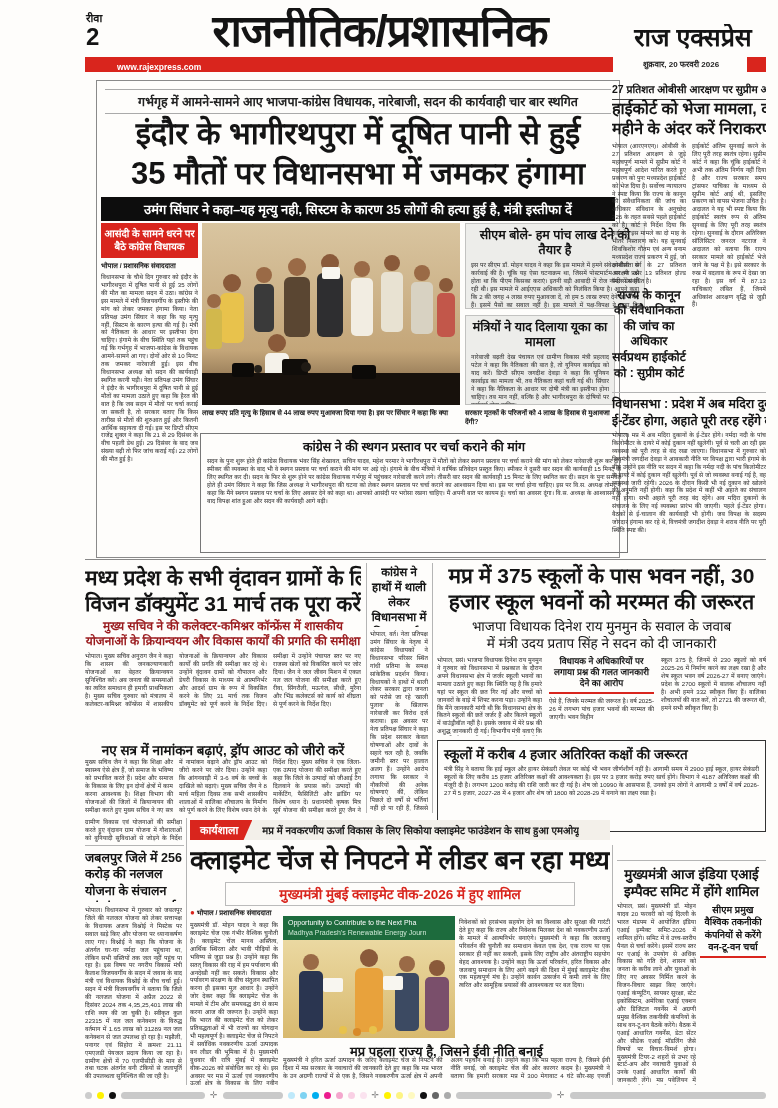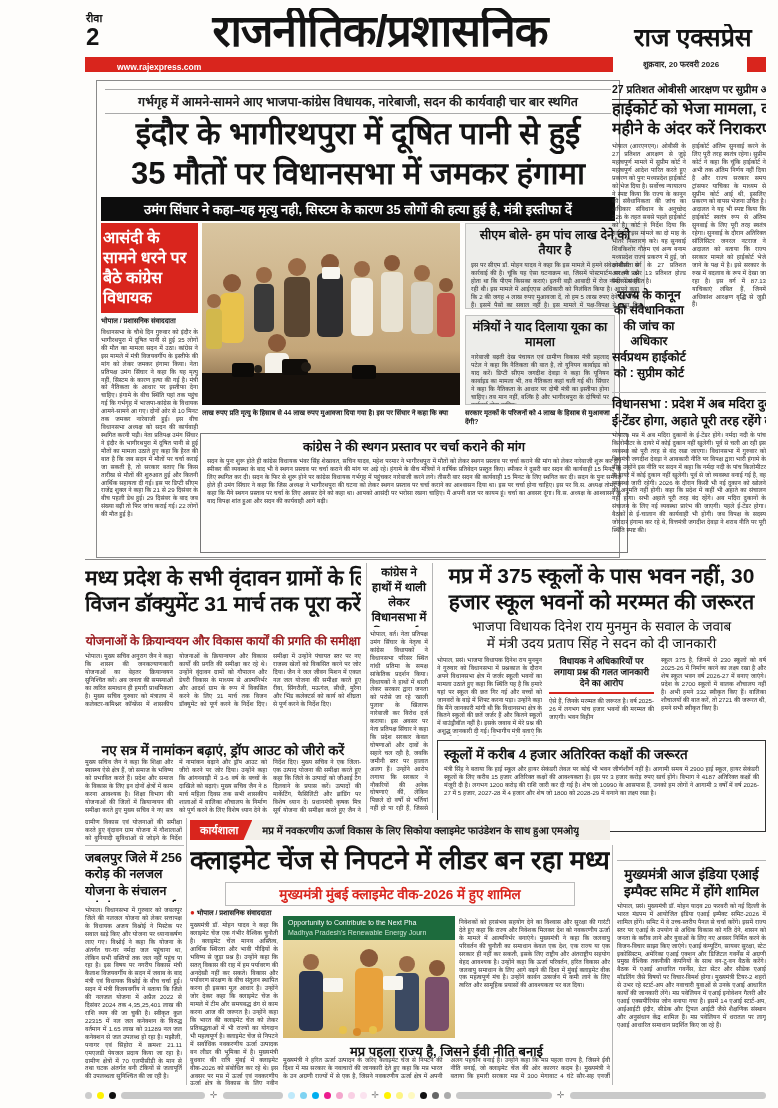--- a/index.html
+++ b/index.html
@@ -29,21 +29,21 @@
   .redbar{background:var(--red);height:15px;line-height:15px;}
   .redbar span{color:#fff;font-size:8.5px;font-weight:bold;padding-left:4px;}
   .dateline{font-size:8px;font-weight:bold;color:#222;line-height:15px;}
   .redblock{background:var(--red);height:15px;}
 
   
   .leadbox{border:1.5px solid #8a8a8a;background:#fefdfb;}
   .strap{font-size:12.5px;border-top:1px solid #aaa;border-bottom:1px solid #aaa;padding:3px 0;color:#222;font-weight:bold;}
   .lead-h{font-size:31px;line-height:1.25;}
   .blackbar{background:#0d0d0d;color:#fff;font-size:13px;font-weight:bold;padding:3px 0;}
-  .redbox{background:var(--red);color:#fff;font-weight:bold;font-size:16px;line-height:1.25;text-align:left;padding:5px 2px;}
+  .redbox{background:var(--red);color:#fff;font-weight:bold;font-size:10px;line-height:1.25;text-align:center;padding:5px 2px;}
   .byline{font-size:6.8px;font-weight:bold;color:#222;}
   .graybox{background:#ededea;border:1px solid #c2c2c0;padding:4px 5px;overflow:hidden;}
   .graybox .bt{font-size:12.5px;line-height:1.2;font-weight:bold;color:var(--ink);text-align:center;margin-bottom:3px;}
   .caption{font-size:6.8px;font-weight:bold;color:#222;line-height:1.3;overflow:hidden;}
   .innerbox{border:1px solid #777;padding:4px 6px;overflow:hidden;margin-left:13px;}
   .innerbox .bt{font-size:12.5px;font-weight:bold;color:var(--ink);text-align:center;margin-bottom:2px;}
 
   
   .kicker{font-size:10.5px;font-weight:bold;color:var(--ink);border-bottom:1px solid #444;padding-bottom:3px;}
   .court-h{font-size:16px;line-height:1.3;}
@@ -180,20 +180,21 @@
 
   <div class="abs hrule" style="left:612px;top:392px;width:154px;"></div>
   <div class="abs ctr hl liquor-h nowrap" style="left:612px;top:396px;width:154px;">विधानसभा : प्रदेश में अब मदिरा दुकानों के लिए</div>
   <div class="abs ctr hl liquor-h nowrap" style="left:612px;top:413px;width:154px;">ई-टेंडर होगा, अहाते पूरी तरह रहेंगे बंद</div>
   <div class="abs txt-sm" style="left:612px;top:431px;width:154px;height:127px;">भोपाल। मप्र में अब मदिरा दुकानों के ई-टेंडर होंगे। नर्मदा नदी के पांच किलोमीटर के दायरे में कोई दुकान नहीं खुलेगी। पूर्व से चली आ रही इस व्यवस्था को पूरी तरह से बंद रखा जाएगा। विधानसभा में गुरुवार को वित्तमंत्री जगदीश देवड़ा ने आबकारी नीति पर विपक्ष द्वारा भारी हंगामे के बीच उन्होंने इस नीति पर सदन में कहा कि नर्मदा नदी के पांच किलोमीटर के दायरे में कोई दुकान नहीं खुलेगी। पूर्व से जो व्यवस्था बनाई गई है, वह व्यवस्था जारी रहेगी। 2026 के दौरान किसी भी नई दुकान को खोलने की अनुमति नहीं होगी। कहा कि प्रदेश में कहीं भी अहाते का संचालन नहीं होगा। सभी अहाते पूरी तरह बंद रहेंगे। अब मदिरा दुकानों के संचालन के लिए नई व्यवस्था प्रारंभ की जाएगी। पहले ई-टेंडर होगा। बैठकों से ई-चालान की कार्यवाही भी होगी। जब विपक्ष के सदस्य जोरदार हंगामा कर रहे थे, वित्तमंत्री जगदीश देवड़ा ने शराब नीति पर पूरी स्थिति स्पष्ट की।</div>
 
   <div class="abs hrule" style="left:85px;top:559px;width:681px;background:#888;"></div>
 
   <div class="abs ctr hl mid-h nowrap" style="left:85px;top:565px;width:276px;">मध्य प्रदेश के सभी वृंदावन ग्रामों के लिए</div>
   <div class="abs ctr hl mid-h nowrap" style="left:85px;top:591px;width:276px;">विजन डॉक्युमेंट 31 मार्च तक पूरा करें</div>
+  <div class="abs ctr maroon-sub nowrap" style="left:85px;top:619px;width:276px;">मुख्य सचिव ने की कलेक्टर-कमिश्नर कॉन्फ्रेंस में शासकीय</div>
   <div class="abs ctr maroon-sub nowrap" style="left:85px;top:634px;width:276px;">योजनाओं के क्रियान्वयन और विकास कार्यों की प्रगति की समीक्षा</div>
   <div class="abs threecol txt-sm" style="left:85px;top:652px;width:276px;height:86px;">भोपाल। मुख्य सचिव अनुराग जैन ने कहा कि शासन की जनकल्याणकारी योजनाओं का बेहतर क्रियान्वयन सुनिश्चित करें। अब जनता की समस्याओं का त्वरित समाधान ही हमारी प्राथमिकता है। मुख्य सचिव गुरुवार को मंत्रालय में कलेक्टर-कमिश्नर कॉन्फ्रेंस में शासकीय योजनाओं के क्रियान्वयन और विकास कार्यों की प्रगति की समीक्षा कर रहे थे। उन्होंने वृंदावन ग्रामों को गौपालन और डेयरी विकास के माध्यम से आत्मनिर्भर और आदर्श ग्राम के रूप में विकसित करने के लिए 31 मार्च तक विजन डॉक्युमेंट को पूर्ण करने के निर्देश दिए। समीक्षा में उन्होंने पंचायत स्तर पर नए राजस्व खेलों को विकसित करने पर जोर दिया। जैन ने जल जीवन मिशन में एकल नल जल योजना की समीक्षा करते हुए रीवा, सिंगरौली, मऊगंज, सीधी, मुरैना और भिंड कलेक्टर्स को कार्य को शीघ्रता से पूर्ण करने के निर्देश दिए।</div>
   <div class="abs ctr hl sess-h nowrap" style="left:85px;top:741px;width:276px;">नए सत्र में नामांकन बढ़ाएं, ड्रॉप आउट को जीरो करें</div>
   <div class="abs txt-sm" style="left:85px;top:758px;width:276px;height:56px;column-count:3;column-gap:6px;">मुख्य सचिव जैन ने कहा कि शिक्षा और स्वास्थ्य ऐसे क्षेत्र हैं, जो समाज के भविष्य को प्रभावित करते हैं। प्रदेश और समाज के विकास के लिए इन दोनों क्षेत्रों में काम करना आवश्यक है। शिक्षा विभाग की योजनाओं की जिलों में क्रियान्वयन की समीक्षा करते हुए मुख्य सचिव ने नए सत्र में नामांकन बढ़ाने और ड्रॉप आउट को जीरो करने पर जोर दिया। उन्होंने कहा कि आंगनबाड़ी में 3-6 वर्ष के बच्चों के दाखिले को बढ़ाएं। मुख्य सचिव जैन ने 8 मार्च महिला दिवस तक सभी शासकीय शालाओं में बालिका शौचालय के निर्माण को पूर्ण करने के लिए विशेष ध्यान देने के निर्देश दिए। मुख्य सचिव ने एक जिला-एक उत्पाद योजना की समीक्षा करते हुए कहा कि जिले के उत्पादों को जीआई टैग दिलवाने के प्रयास करें। उत्पादों की मार्केटिंग, फैसिलिटी और ब्रांडिंग पर विशेष ध्यान दें। प्रधानमंत्री कृषक मित्र सूर्य योजना की समीक्षा करते हुए जैन ने कहा कि इसमें जितना अधिक कार्य किया जाएगा, प्रदेश के लिए उतना अच्छा होगा। यह बहुत महत्वपूर्ण योजना है। सभी कलेक्टर अपने जिलों में इस कार्य को प्राथमिकता दें।</div>
 
   <div class="abs vrule" style="left:366px;top:563px;height:250px;"></div>
   <div class="abs vrule" style="left:432px;top:563px;height:250px;"></div>
   <div class="abs ctr hl thali-h" style="left:370px;top:565px;width:58px;height:62px;overflow:hidden;">कांग्रेस ने हाथों में थाली लेकर विधानसभा में किया प्रदर्शन</div>
   <div class="abs txt-sm" style="left:370px;top:630px;width:58px;height:182px;">भोपाल, वर्त। नेता प्रतिपक्ष उमंग सिंघार के नेतृत्व में कांग्रेस विधायकों ने विधानसभा परिसर स्थित गांधी प्रतिमा के समक्ष सांकेतिक प्रदर्शन किया। विधायकों ने हाथों में थाली लेकर सरकार द्वारा जनता को परोसे जा रहे 'खाली पुलाव' के खिलाफ नारेबाजी कर विरोध दर्ज कराया। इस अवसर पर नेता प्रतिपक्ष सिंघार ने कहा कि प्रदेश सरकार केवल घोषणाओं और दावों के सहारे चल रही है, जबकि जमीनी स्तर पर हालात अलग हैं। उन्होंने आरोप लगाया कि सरकार ने नौकरियों की अनेक घोषणाएं कीं, लेकिन पिछले दो वर्षों से भर्तियां नहीं हो पा रही हैं, जिससे बेरोजगार युवाओं की संख्या लगातार बढ़ती जा रही है। युवाओं को रोजगार के नाम पर केवल आश्वासन और 'खाली पुलाव' परोसा जा रहा है। उन्होंने कहा कि सरकार द्वारा लाड़ली बहनों को 3000 रुपए प्रतिमाह देने का वादा किया गया, लेकिन उन्हें भी सिर्फ इंतजार और आश्वासन ही मिल रहा है।</div>
 
@@ -263,20 +264,21 @@
   </svg>
 
   <div class="abs txt-sm" style="left:459px;top:918px;width:151px;height:120px;">निवेशकों को हरसंभव सहयोग देने का विश्वास और सुरक्षा की गारंटी देते हुए कहा कि राज्य और निवेशक मिलकर देश को नवकरणीय ऊर्जा के मामले में आत्मनिर्भर बनाएंगे। मुख्यमंत्री ने कहा कि जलवायु परिवर्तन की चुनौती का समाधान केवल एक देश, एक राज्य या एक सरकार ही नहीं कर सकती, इसके लिए राष्ट्रीय और अंतराष्ट्रीय सहयोग बेहद आवश्यक है। उन्होंने कहा कि ऊर्जा परिवर्तन, हरित विकास और जलवायु समाधान के लिए आगे बढ़ने की दिशा में मुंबई क्लाइमेट वीक एक महत्वपूर्ण मंच है। उन्होंने कार्बन उत्सर्जन में कमी लाने के लिए त्वरित और सामूहिक प्रयासों की आवश्यकता पर बल दिया।</div>
   <div class="abs ctr ev-h nowrap" style="left:283px;top:1042px;width:327px;">मप्र पहला राज्य है, जिसने ईवी नीति बनाई</div>
   <div class="abs txt-sm" style="left:283px;top:1056px;width:327px;height:30px;column-count:2;column-gap:8px;">मुख्यमंत्री ने हरित ऊर्जा उत्पादन के जरिए क्लाइमेट चेंज से निपटने की दिशा में मप्र सरकार के नवाचारों की जानकारी देते हुए कहा कि मप्र भारत के उन अग्रणी राज्यों में से एक है, जिसने नवकरणीय ऊर्जा क्षेत्र में अपनी अलग पहचान बनाई है। उन्होंने कहा कि मप्र पहला राज्य है, जिसने ईवी नीति बनाई, जो क्लाइमेट चेंज की ओर कारगर कदम है। मुख्यमंत्री ने बताया कि हमारी सरकार मप्र में 300 मेगावाट 4 घंटे सौर-सह एनर्जी स्टोरेज परियोजना, 300 मेगावाट 6 घंटे सौर-सह एनर्जी परियोजना सहित 24×7 घंटे नवकरणीय ऊर्जा बैटरी आधारित एनर्जी स्टोरेज परियोजना पर काम कर रही है। यह एक नया प्रयोग है। यह भारत की अपनी तरह की पहली परियोजना है। मप्र देश का पहला राज्य है, जो इस दिशा में आगे बढ़ रहा है। मुख्यमंत्री ने कहा कि मप्र में सांची देश की पहली सोलर सिटी बनी है। सभी शासकीय भवनों पर सोलर रूफटॉप लगाने की ओर बढ़ रहे हैं। इस अवसर पर नवीन एवं नवकरणीय ऊर्जा मंत्री राकेश शुक्ला, अपर मुख्य सचिव नवीन एवं नवकरणीय ऊर्जा मनु श्रीवास्तव भी मौजूद थे।</div>
 
   <div class="abs hrule" style="left:617px;top:860px;width:149px;"></div>
   <div class="abs ctr hl ai-h nowrap" style="left:617px;top:866px;width:149px;">मुख्यमंत्री आज इंडिया एआई</div>
   <div class="abs ctr hl ai-h nowrap" style="left:617px;top:883px;width:149px;">इम्पैक्ट समिट में होंगे शामिल</div>
   <div class="abs" style="left:617px;top:902px;width:149px;height:183px;overflow:hidden;">
+    <div class="ai-inset">सीएम प्रमुख वैश्विक तकनीकी कंपनियों से करेंगे वन-टू-वन चर्चा</div>
     <div class="txt-sm" style="height:183px;">भोपाल, प्रसं। मुख्यमंत्री डॉ. मोहन यादव 20 फरवरी को नई दिल्ली के भारत मंडपम में आयोजित इंडिया एआई इम्पैक्ट समिट-2026 में शामिल होंगे। समिट में वे उच्च-स्तरीय पैनल से चर्चा करेंगे। इसमें राज्य स्तर पर एआई के उपयोग से अधिक विकास को गति देने, शासन को जनता के करीब लाने और युवाओं के लिए नए अवसर निर्मित करने के विजन-विचार साझा किए जाएंगे। एआई कंप्यूटिंग, सायबर सुरक्षा, स्टेट इकोसिस्टम, अमेरिका एआई एक्शन और डिजिटल गवर्नेंस में अग्रणी प्रमुख वैश्विक तकनीकी कंपनियों के साथ वन-टू-वन बैठकें करेंगे। बैठक में एआई आधारित गवर्नेंस, डेटा सेंटर और सीडेक एआई मॉडलिंग जैसे विषयों पर विचार-विमर्श होगा। मुख्यमंत्री टियर-2 शहरों से उभर रहे स्टार्ट-अप और नवाचारी युवाओं से उनके एआई आधारित कार्यों की जानकारी लेंगे। मप्र पवेलियन में एआई इनोवेशन गैलरी और एआई एक्सपीरियंस जोन बनाया गया है। इसमें 14 एआई स्टार्ट-अप, आईआईटी इंदौर, सीडेक और ट्रिपल आईटी जैसे शैक्षणिक संस्थान और अनुसंधान केंद्र शामिल हैं। मप्र पवेलियन में धरातल पर लागू एआई आधारित समाधान प्रदर्शित किए जा रहे हैं।</div>
   </div>
 
   <div class="abs regrow" style="left:85px;top:1092px;width:681px;">
     <span class="dot" style="background:#cccccc;"></span>
     <span class="dot" style="background:#fff200;"></span>
     <span class="dot" style="background:#111111;"></span>
     <span class="regbar" style="width:84px;"></span>
     <span class="cross">✛</span>
     <span class="regbar" style="width:60px;"></span>

